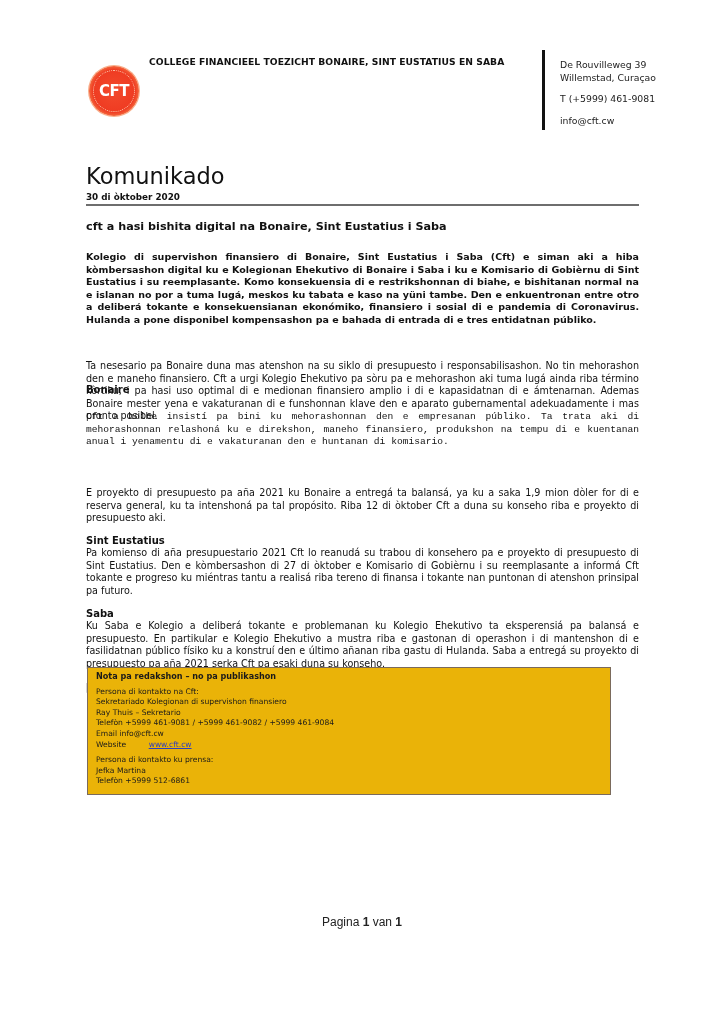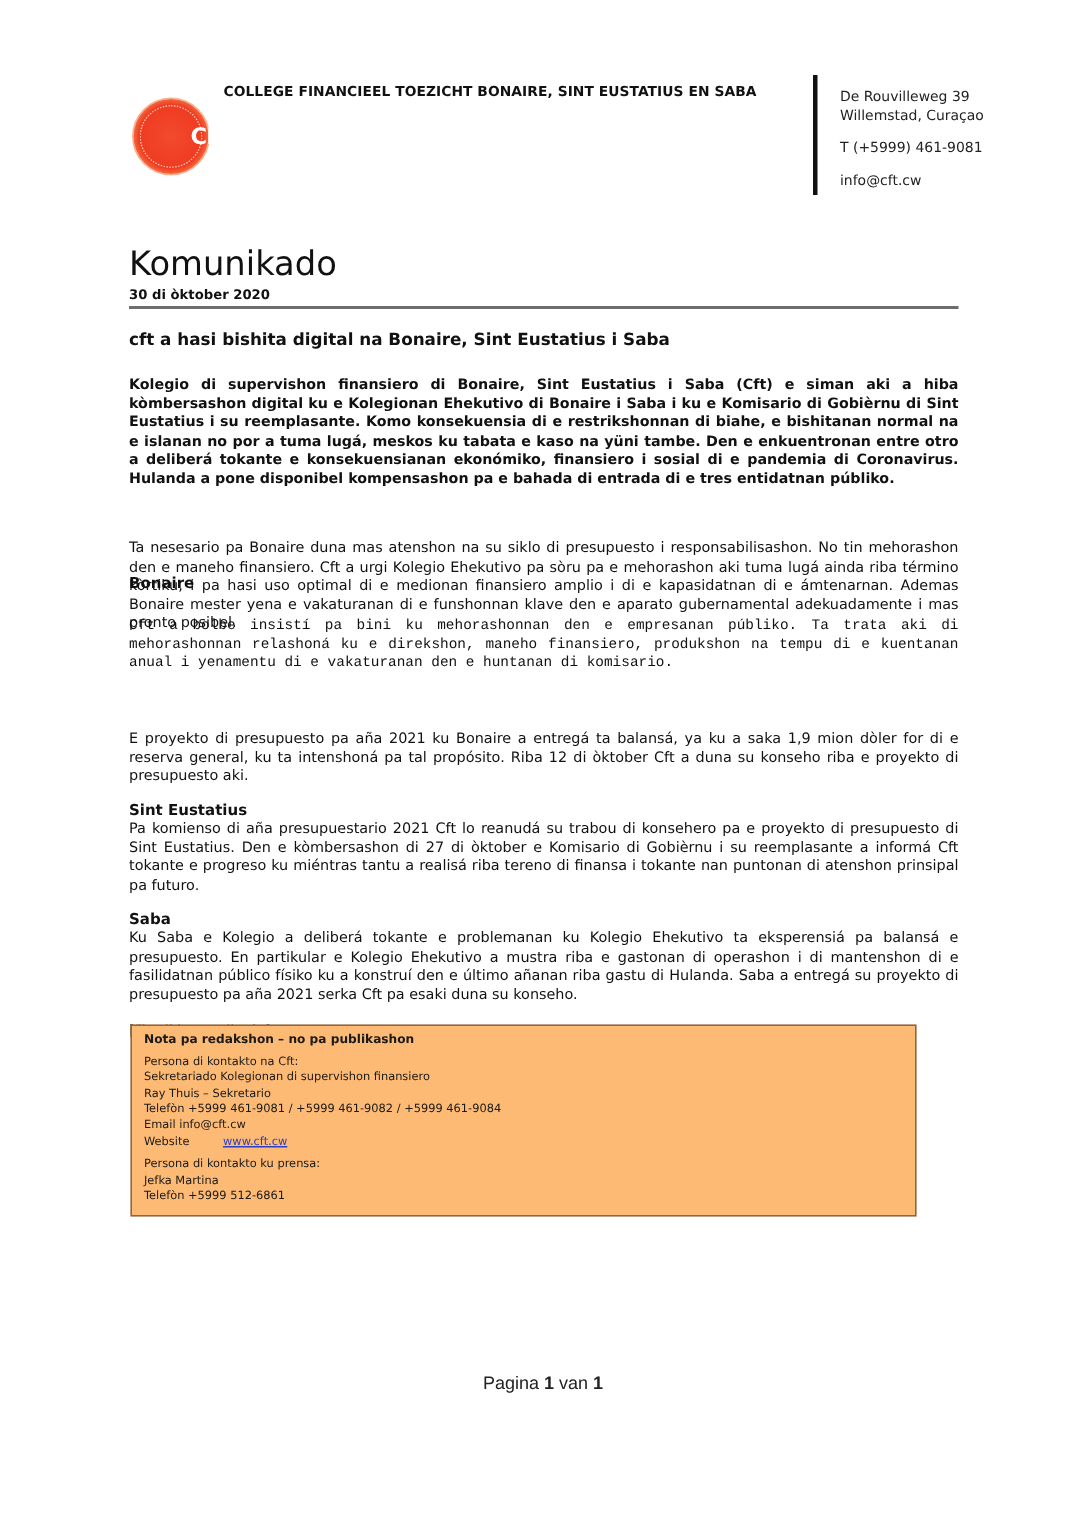--- a/index.html
+++ b/index.html
@@ -8,21 +8,21 @@
   .abs { position: absolute; }
 
   
   #logo { left: 89px; top: 66px; width: 50px; height: 50px; border-radius: 50%;
           background: radial-gradient(circle, #f24a2c 0%, #ef3b22 60%, #f4643a 70%, #ef3b22 78%, #f59b6a 100%);
           box-shadow: 0 0 0 1px #f8b08b; }
   #logo .ring { position: absolute; left: 4px; top: 4px; width: 40px; height: 40px; border-radius: 50%;
           border: 1px dotted #fbd0b3; }
   #logo .txt { position: absolute; left: 0; top: 16px; width: 50px; text-align: center;
           color: #fff; font-weight: bold; font-size: 15px; letter-spacing: -0.5px;
-          font-family: "DejaVu Sans", sans-serif; padding-left: 28px; }
+          font-family: "DejaVu Sans", sans-serif; }
   #org-name { left: 149px; top: 56px; font-size: 9.2px; font-weight: bold; letter-spacing: 0.05px; }
   #header-divider { left: 542px; top: 50px; width: 3px; height: 80px; background: #111; }
   #address { left: 560px; top: 59px; font-size: 9.3px; line-height: 12.5px; color: #222; }
   #address div { white-space: nowrap; }
   #address .gap { height: 9px; }
 
   
   #doc-title { left: 86px; top: 163px; font-size: 22.5px; font-weight: normal; color: #111; }
   #doc-date { left: 86px; top: 192px; font-size: 8.8px; font-weight: bold; }
   #title-rule { left: 86px; top: 204px; width: 553px; height: 2px; background: #6e6e6e; }
@@ -38,21 +38,21 @@
   #p-bonaire1 { top: 360px; }
   #p-bonaire2 { top: 411px; font-family: Liberation Mono, monospace; }
   #p-bonaire3 { top: 487px; }
   #h-statia { top: 535px; }
   #p-statia { top: 547px; }
   #h-saba { top: 608px; }
   #p-saba { top: 620px; }
   #p-end { top: 682px; }
 
   
-  #note-box { left: 87px; top: 683px; width: 522px; height: 126px; background: #fdba74;
+  #note-box { left: 87px; top: 667px; width: 522px; height: 126px; background: #eab308;
               border: 1px solid #7a6a5c; }
   #note-box .inner { position: absolute; left: 8px; top: 3px; font-size: 7.6px; line-height: 10.6px; color: #1a1a1a; }
   #note-box .nhead { font-weight: bold; font-size: 8.1px; margin-bottom: 5px; }
   #note-box .ul { }
   #note-box .spacer { height: 5px; }
   #note-box a { color: #2f3fbf; text-decoration: underline; margin-left: 20px; }
 
   #footer { left: 0; top: 915px; width: 724px; text-align: center; font-size: 12px;
             font-family: "Liberation Sans", sans-serif; color: #222; }
   #footer b { font-weight: bold; }

